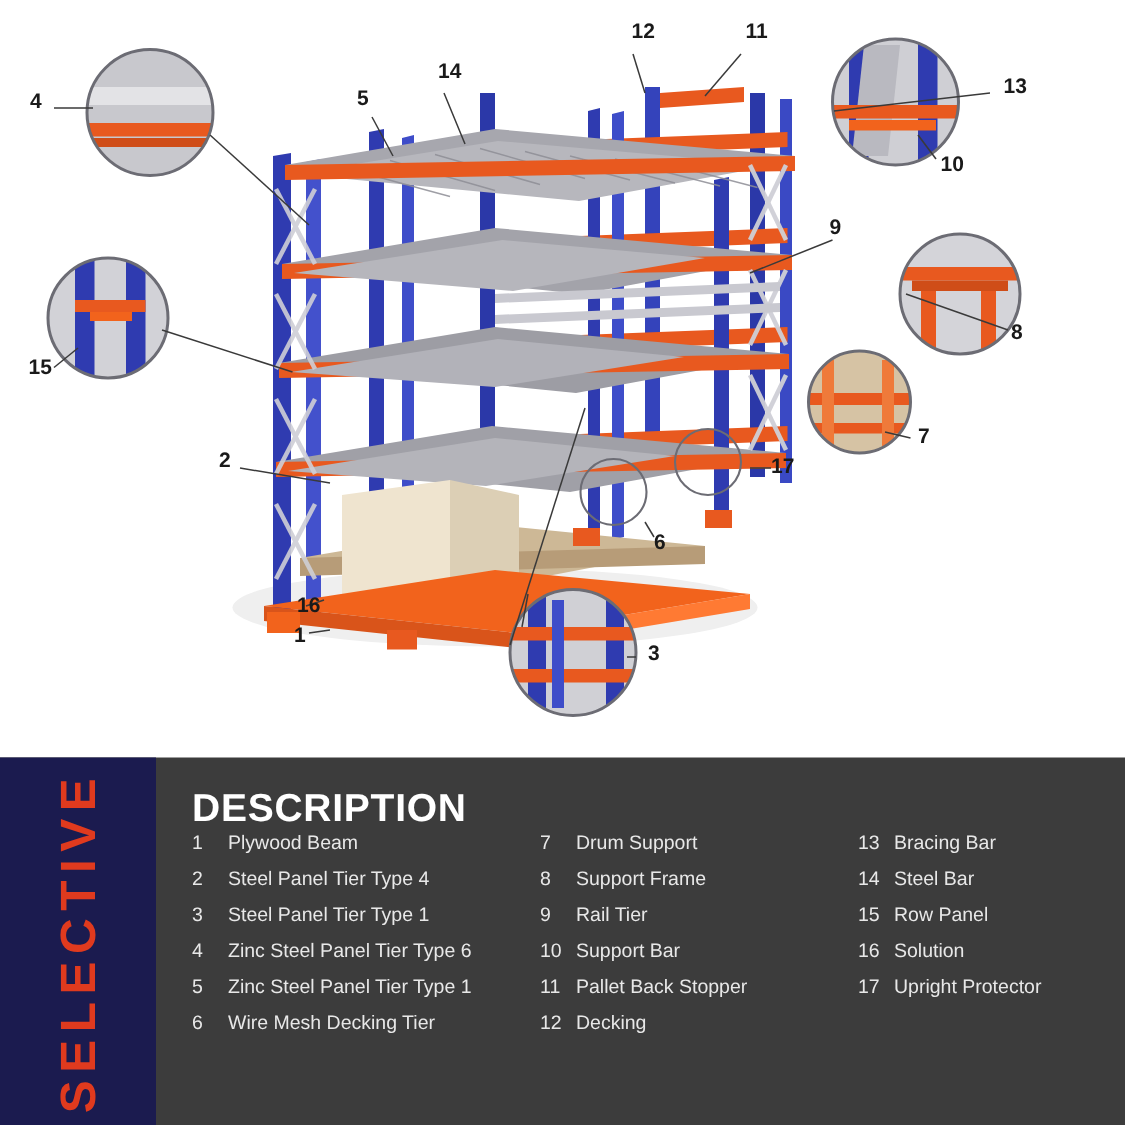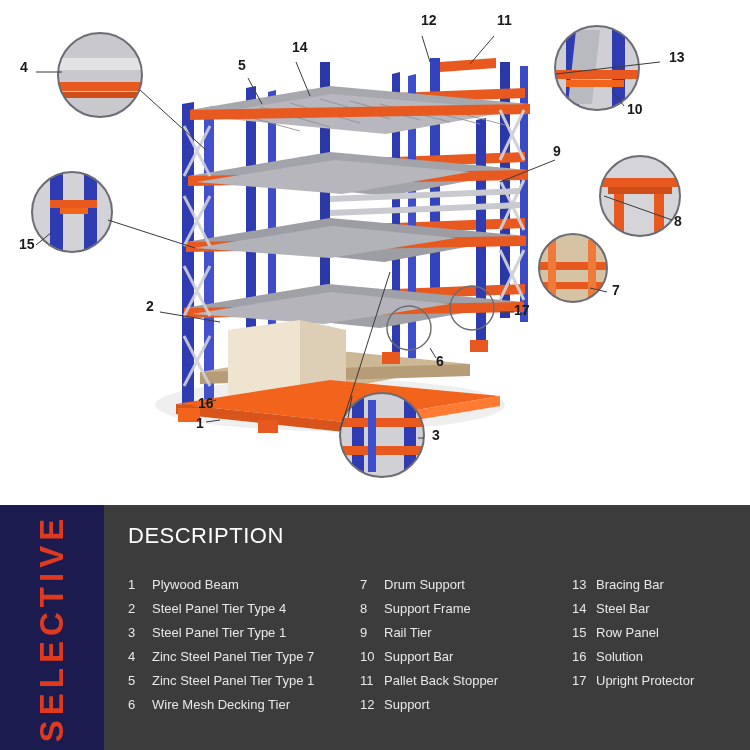--- a/index.html
+++ b/index.html
@@ -88,24 +88,24 @@
     font-weight: bold;
     letter-spacing: 5px;
     font-family: "Liberation Sans", sans-serif;
   }
   #desc {
     flex: 1;
     padding: 18px 16px 10px 24px;
     box-sizing: border-box;
   }
   #desc h2 {
-    margin: 0 0 28px 0;
+    margin: 0 0 0 0;
     color: #ffffff;
-    font-size: 22px;
-    font-weight: normal;
+    font-size: 26px;
+    font-weight: bold;
     letter-spacing: 0.5px;
     font-family: "Liberation Sans", sans-serif;
   }
   .legend-cols {
     display: flex;
     gap: 0;
   }
   .legend-col {
     flex: 1;
   }
@@ -419,21 +419,21 @@
             <div class="legend-row">
               <span class="legend-num">2</span>
               <span class="legend-label">Steel Panel Tier Type 4</span>
             </div>
             <div class="legend-row">
               <span class="legend-num">3</span>
               <span class="legend-label">Steel Panel Tier Type 1</span>
             </div>
             <div class="legend-row">
               <span class="legend-num">4</span>
-              <span class="legend-label">Zinc Steel Panel Tier Type 7</span>
+              <span class="legend-label">Zinc Steel Panel Tier Type 6</span>
             </div>
             <div class="legend-row">
               <span class="legend-num">5</span>
               <span class="legend-label">Zinc Steel Panel Tier Type 1</span>
             </div>
             <div class="legend-row">
               <span class="legend-num">6</span>
               <span class="legend-label">Wire Mesh Decking Tier</span>
             </div>
           </div>
@@ -453,21 +453,21 @@
             <div class="legend-row">
               <span class="legend-num">10</span>
               <span class="legend-label">Support Bar</span>
             </div>
             <div class="legend-row">
               <span class="legend-num">11</span>
               <span class="legend-label">Pallet Back Stopper</span>
             </div>
             <div class="legend-row">
               <span class="legend-num">12</span>
-              <span class="legend-label">Support</span>
+              <span class="legend-label">Decking</span>
             </div>
           </div>
           <div class="legend-col c3">
             <div class="legend-row">
               <span class="legend-num">13</span>
               <span class="legend-label">Bracing Bar</span>
             </div>
             <div class="legend-row">
               <span class="legend-num">14</span>
               <span class="legend-label">Steel Bar</span>

